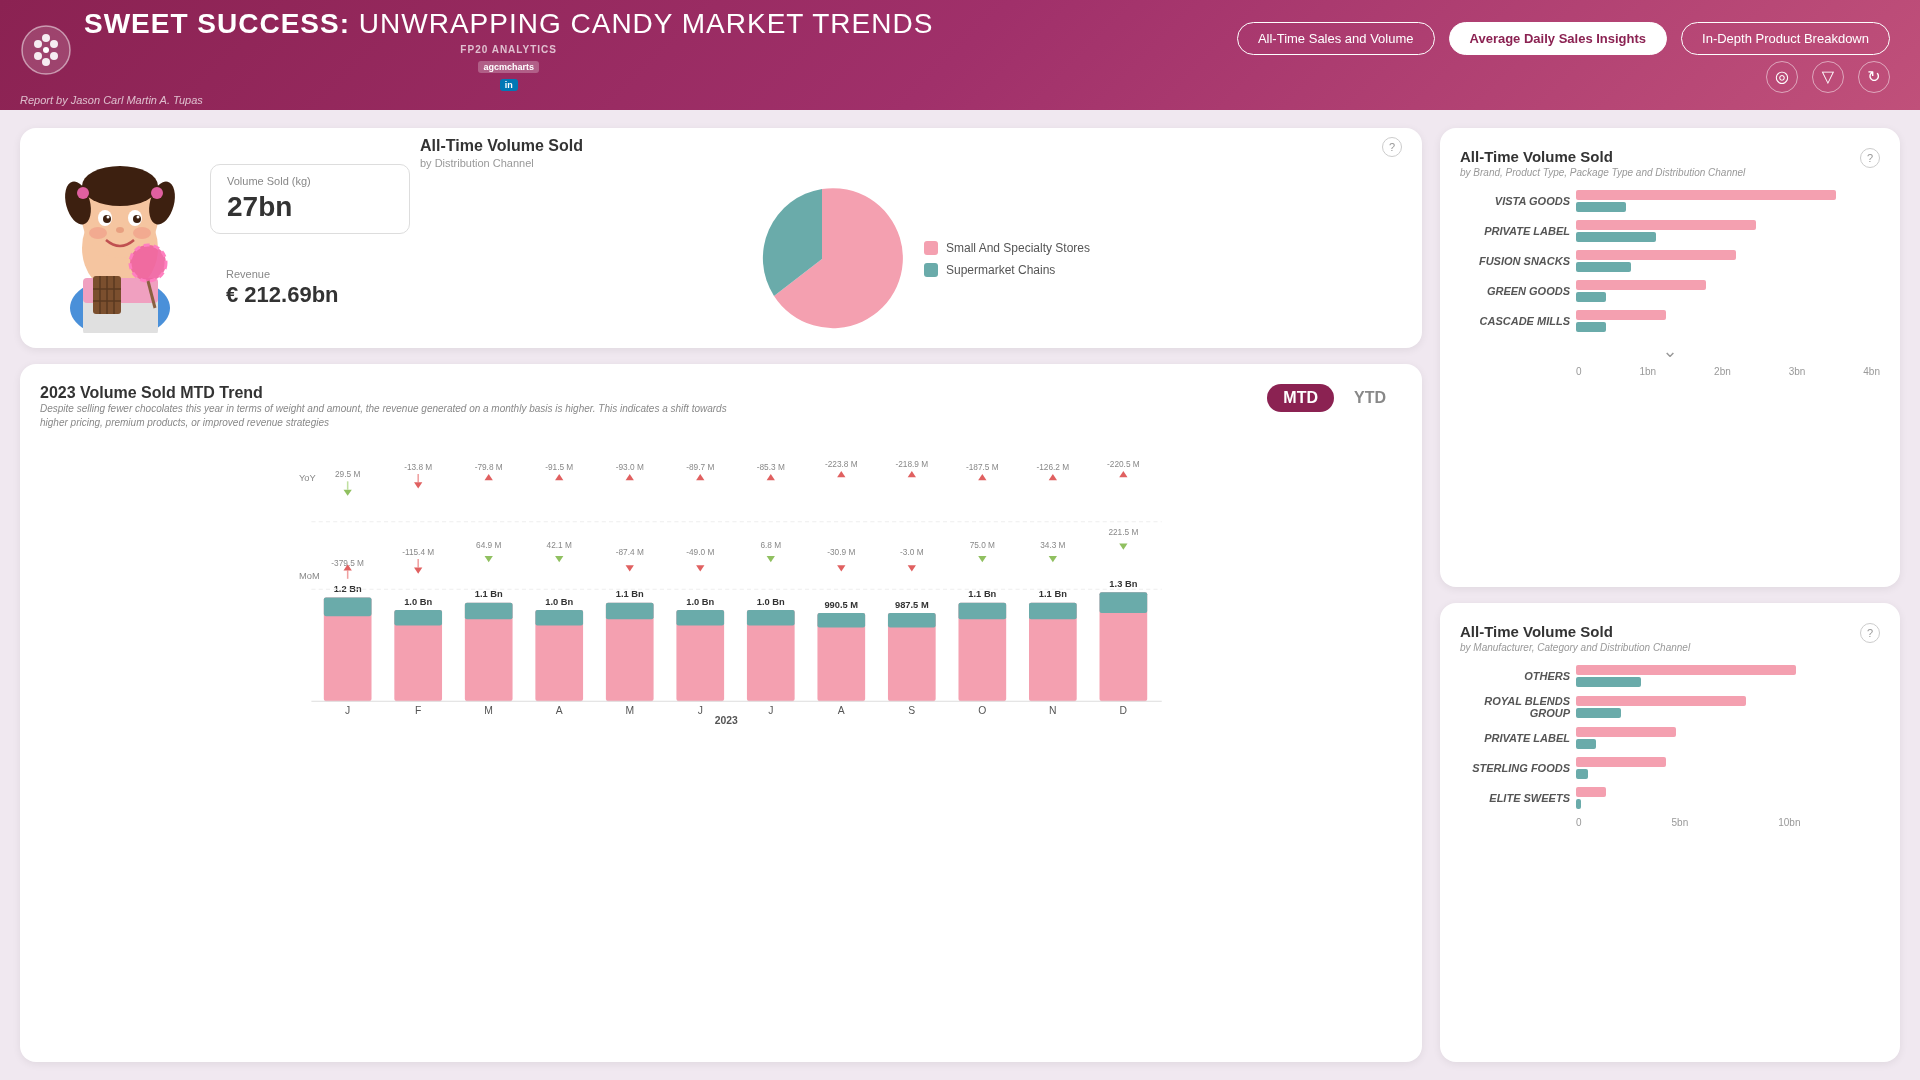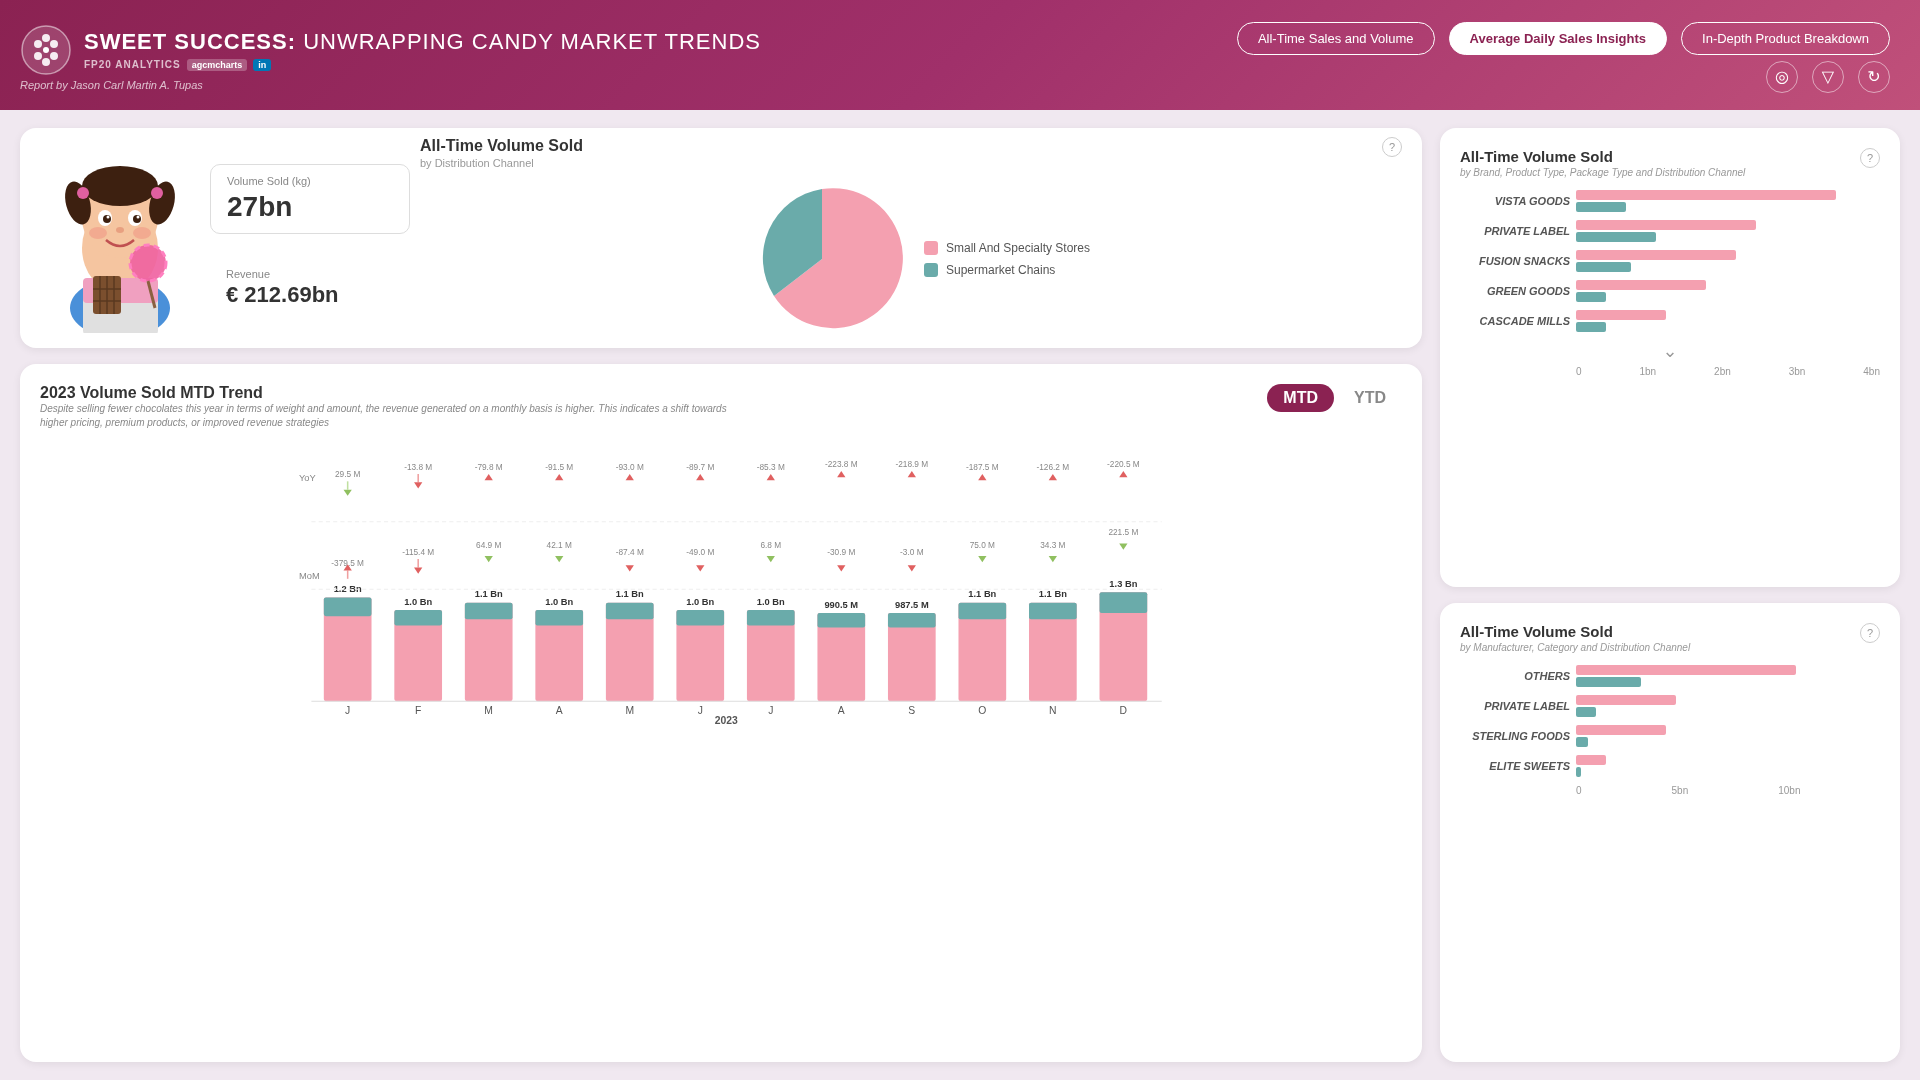--- a/index.html
+++ b/index.html
@@ -30,35 +30,36 @@
     }
     .logo-icon {
       width: 52px;
       height: 52px;
     }
     .header-title {
       display: flex;
       flex-direction: column;
     }
     .title-main {
-      font-size: 22px;
+      font-size: 28px;
       font-weight: 900;
       color: white;
       letter-spacing: 1px;
       text-transform: uppercase;
     }
     .title-accent {
       color: white;
       font-weight: 300;
     }
     .fp20-row {
       display: flex;
       align-items: center;
       gap: 6px;
       margin-top: 4px;
+      flex-direction: column;
     }
     .fp20-text {
       font-size: 10px;
       color: rgba(255,255,255,0.7);
       font-weight: 600;
       letter-spacing: 1px;
       text-transform: uppercase;
     }
     .badge {
       background: rgba(255,255,255,0.25);
@@ -729,20 +730,27 @@
       <div class="bar-chart-area">
 
         <div class="bar-row">
           <div class="bar-label">OTHERS</div>
           <div class="bar-group">
             <div class="bar-pink" style="width:220px;"></div>
             <div class="bar-teal" style="width:65px;"></div>
           </div>
         </div>
 
+        <div class="bar-row">
+          <div class="bar-label">ROYAL BLENDS GROUP</div>
+          <div class="bar-group">
+            <div class="bar-pink" style="width:170px;"></div>
+            <div class="bar-teal" style="width:45px;"></div>
+          </div>
+        </div>
 
         <div class="bar-row">
           <div class="bar-label">PRIVATE LABEL</div>
           <div class="bar-group">
             <div class="bar-pink" style="width:100px;"></div>
             <div class="bar-teal" style="width:20px;"></div>
           </div>
         </div>
 
         <div class="bar-row">

